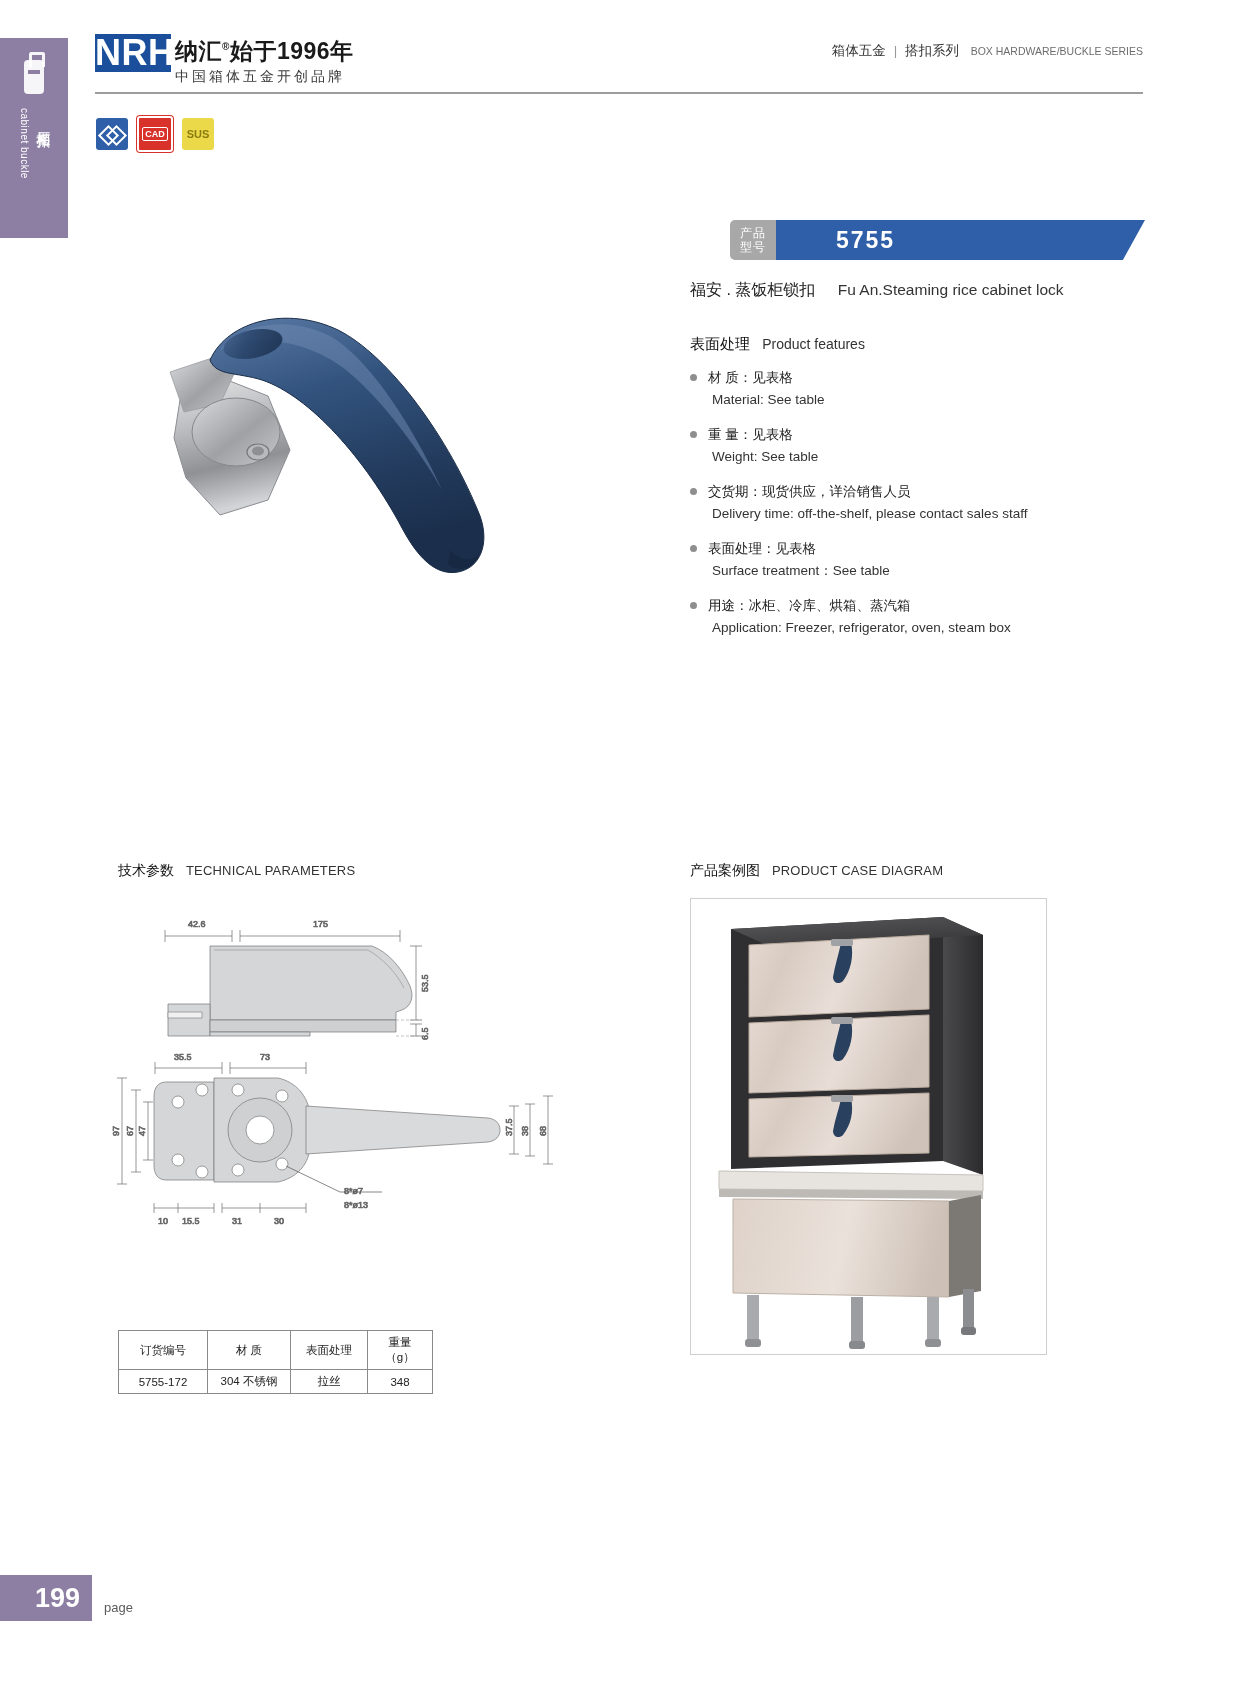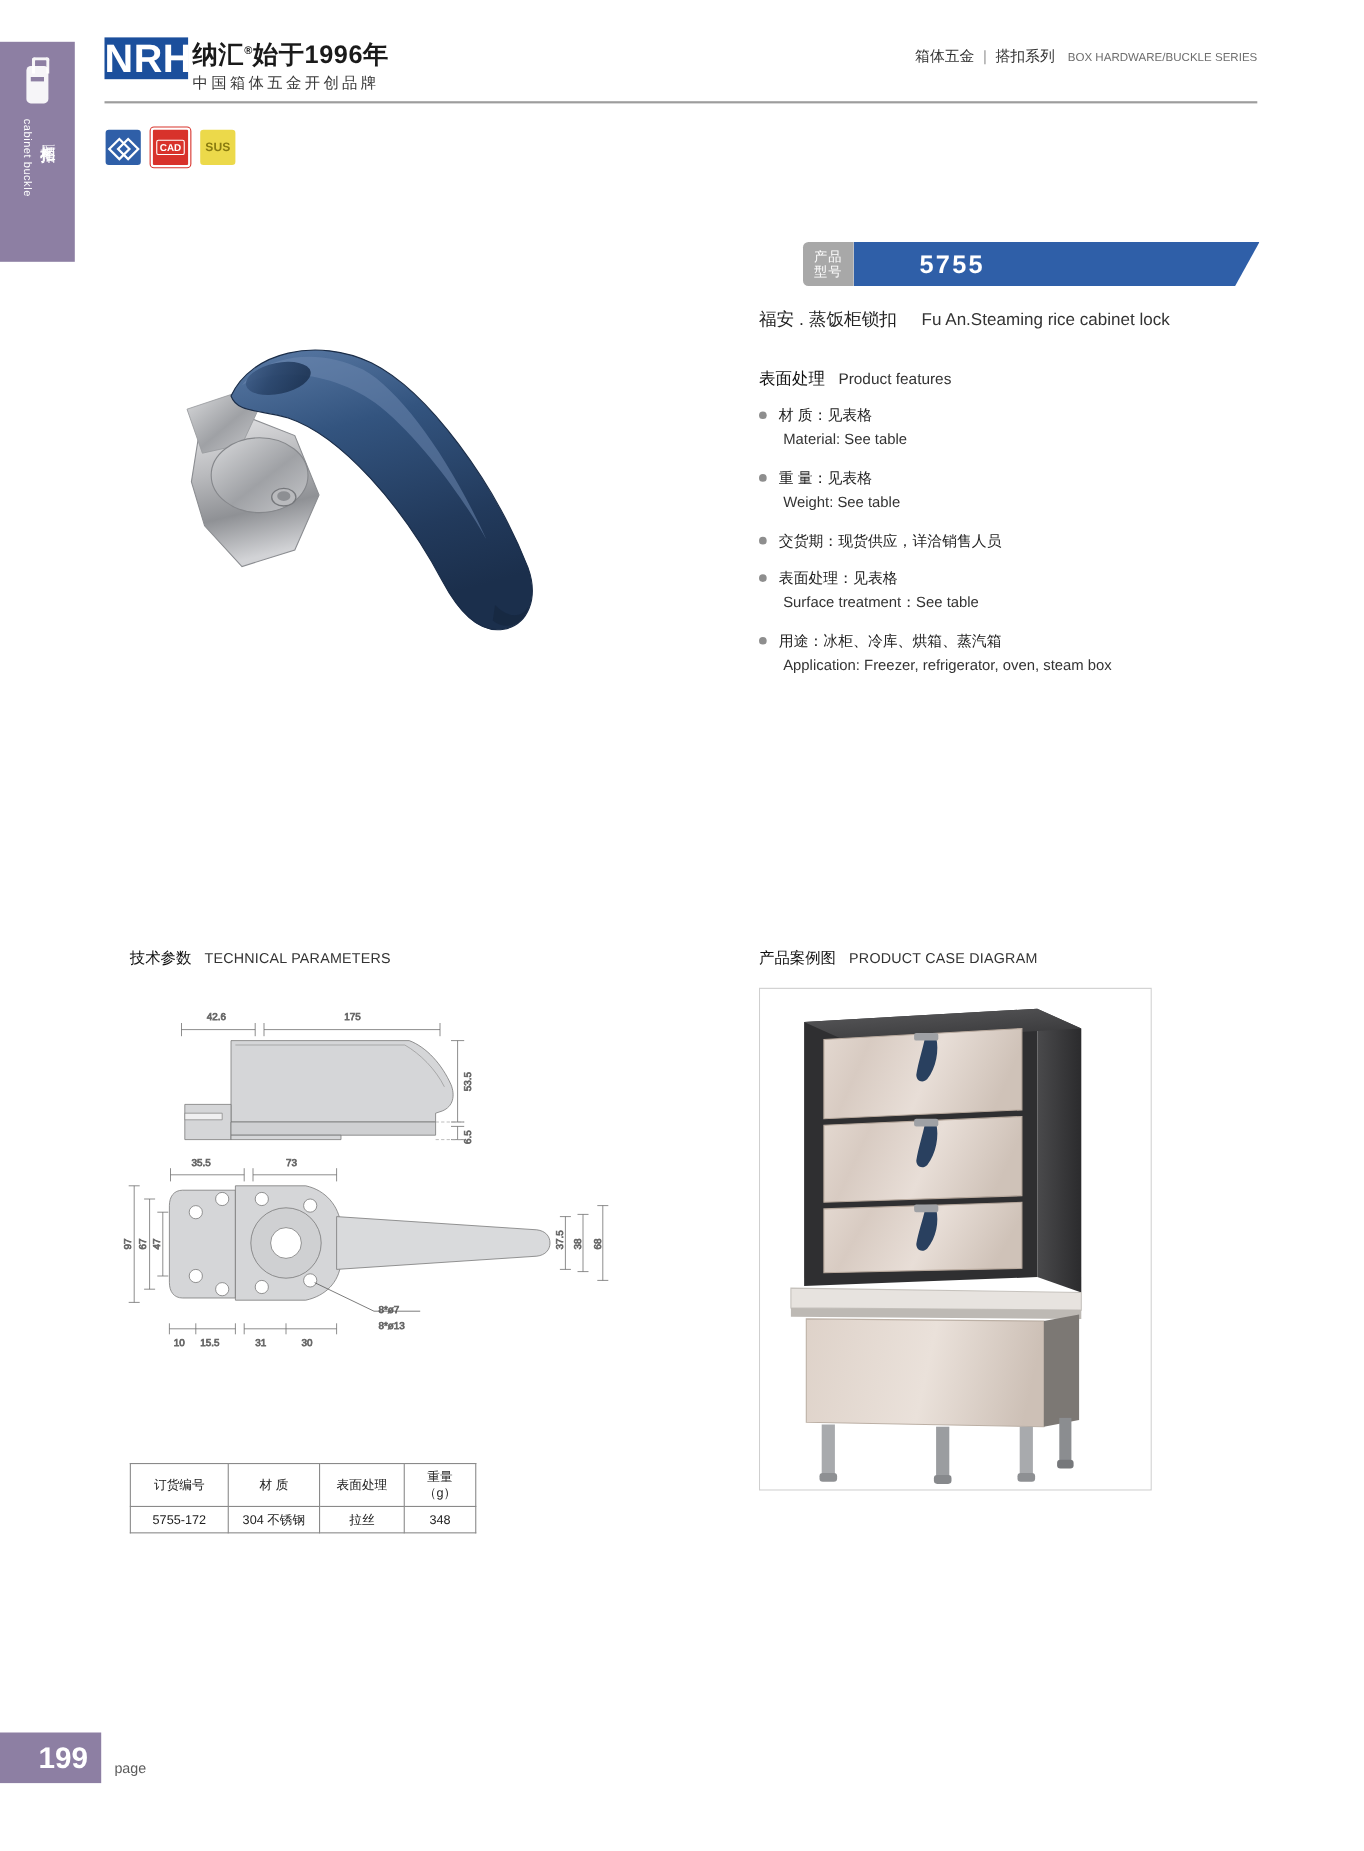--- a/index.html
+++ b/index.html
@@ -249,20 +249,21 @@
     <li>
       <span class="cn">材  质：见表格</span>
       <span class="en">Material: See table</span>
     </li>
     <li>
       <span class="cn">重  量：见表格</span>
       <span class="en">Weight: See table</span>
     </li>
     <li>
       <span class="cn">交货期：现货供应，详洽销售人员</span>
+      <span class="en">Delivery time: off-the-shelf, please contact sales staff</span>
     </li>
     <li>
       <span class="cn">表面处理：见表格</span>
       <span class="en">Surface treatment：See table</span>
     </li>
     <li>
       <span class="cn">用途：冰柜、冷库、烘箱、蒸汽箱</span>
       <span class="en">Application: Freezer, refrigerator, oven, steam box</span>
     </li>
   </ul>

